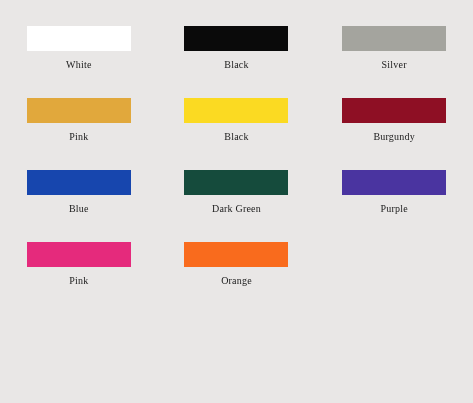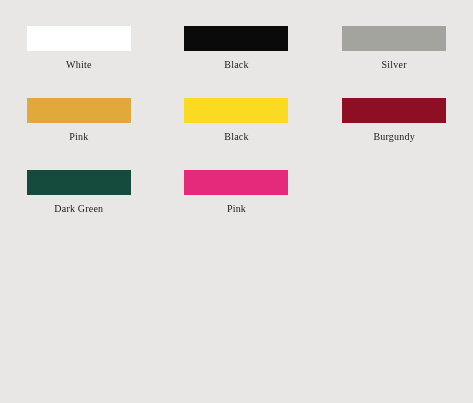--- a/index.html
+++ b/index.html
@@ -80,33 +80,45 @@
     <div class="swatch-chip" style="background-color: rgb(251, 218, 34);"></div>
     <div class="swatch-label" style="color: rgb(27, 27, 27);">Black</div>
   </div>
 
 
   <div class="swatch-cell">
     <div class="swatch-chip" style="background-color: rgb(142, 15, 36);"></div>
     <div class="swatch-label" style="color: rgb(27, 27, 27);">Burgundy</div>
   </div>
 
+  <div class="swatch-cell">
+    <div class="swatch-chip" style="background-color: rgb(23, 70, 174);"></div>
+    <div class="swatch-label" style="color: rgb(27, 27, 27);">Blue</div>
+  </div>
 
 
 
   <div class="swatch-cell">
     <div class="swatch-chip" style="background-color: rgb(21, 75, 60);"></div>
     <div class="swatch-label" style="color: rgb(27, 27, 27);">Dark Green</div>
   </div>
 
+  <div class="swatch-cell">
+    <div class="swatch-chip" style="background-color: rgb(74, 52, 160);"></div>
+    <div class="swatch-label" style="color: rgb(27, 27, 27);">Purple</div>
+  </div>
 
   <div class="swatch-cell">
     <div class="swatch-chip" style="background-color: rgb(229, 42, 124);"></div>
     <div class="swatch-label" style="color: rgb(27, 27, 27); text-align: right;">Pink</div>
   </div>
 
+  <div class="swatch-cell">
+    <div class="swatch-chip" style="background-color: rgb(249, 107, 29);"></div>
+    <div class="swatch-label" style="color: rgb(27, 27, 27);">Orange</div>
+  </div>
 
   <div class="swatch-cell is-empty">
     
     
   </div>
 
 </div>
 
 </body></html>

